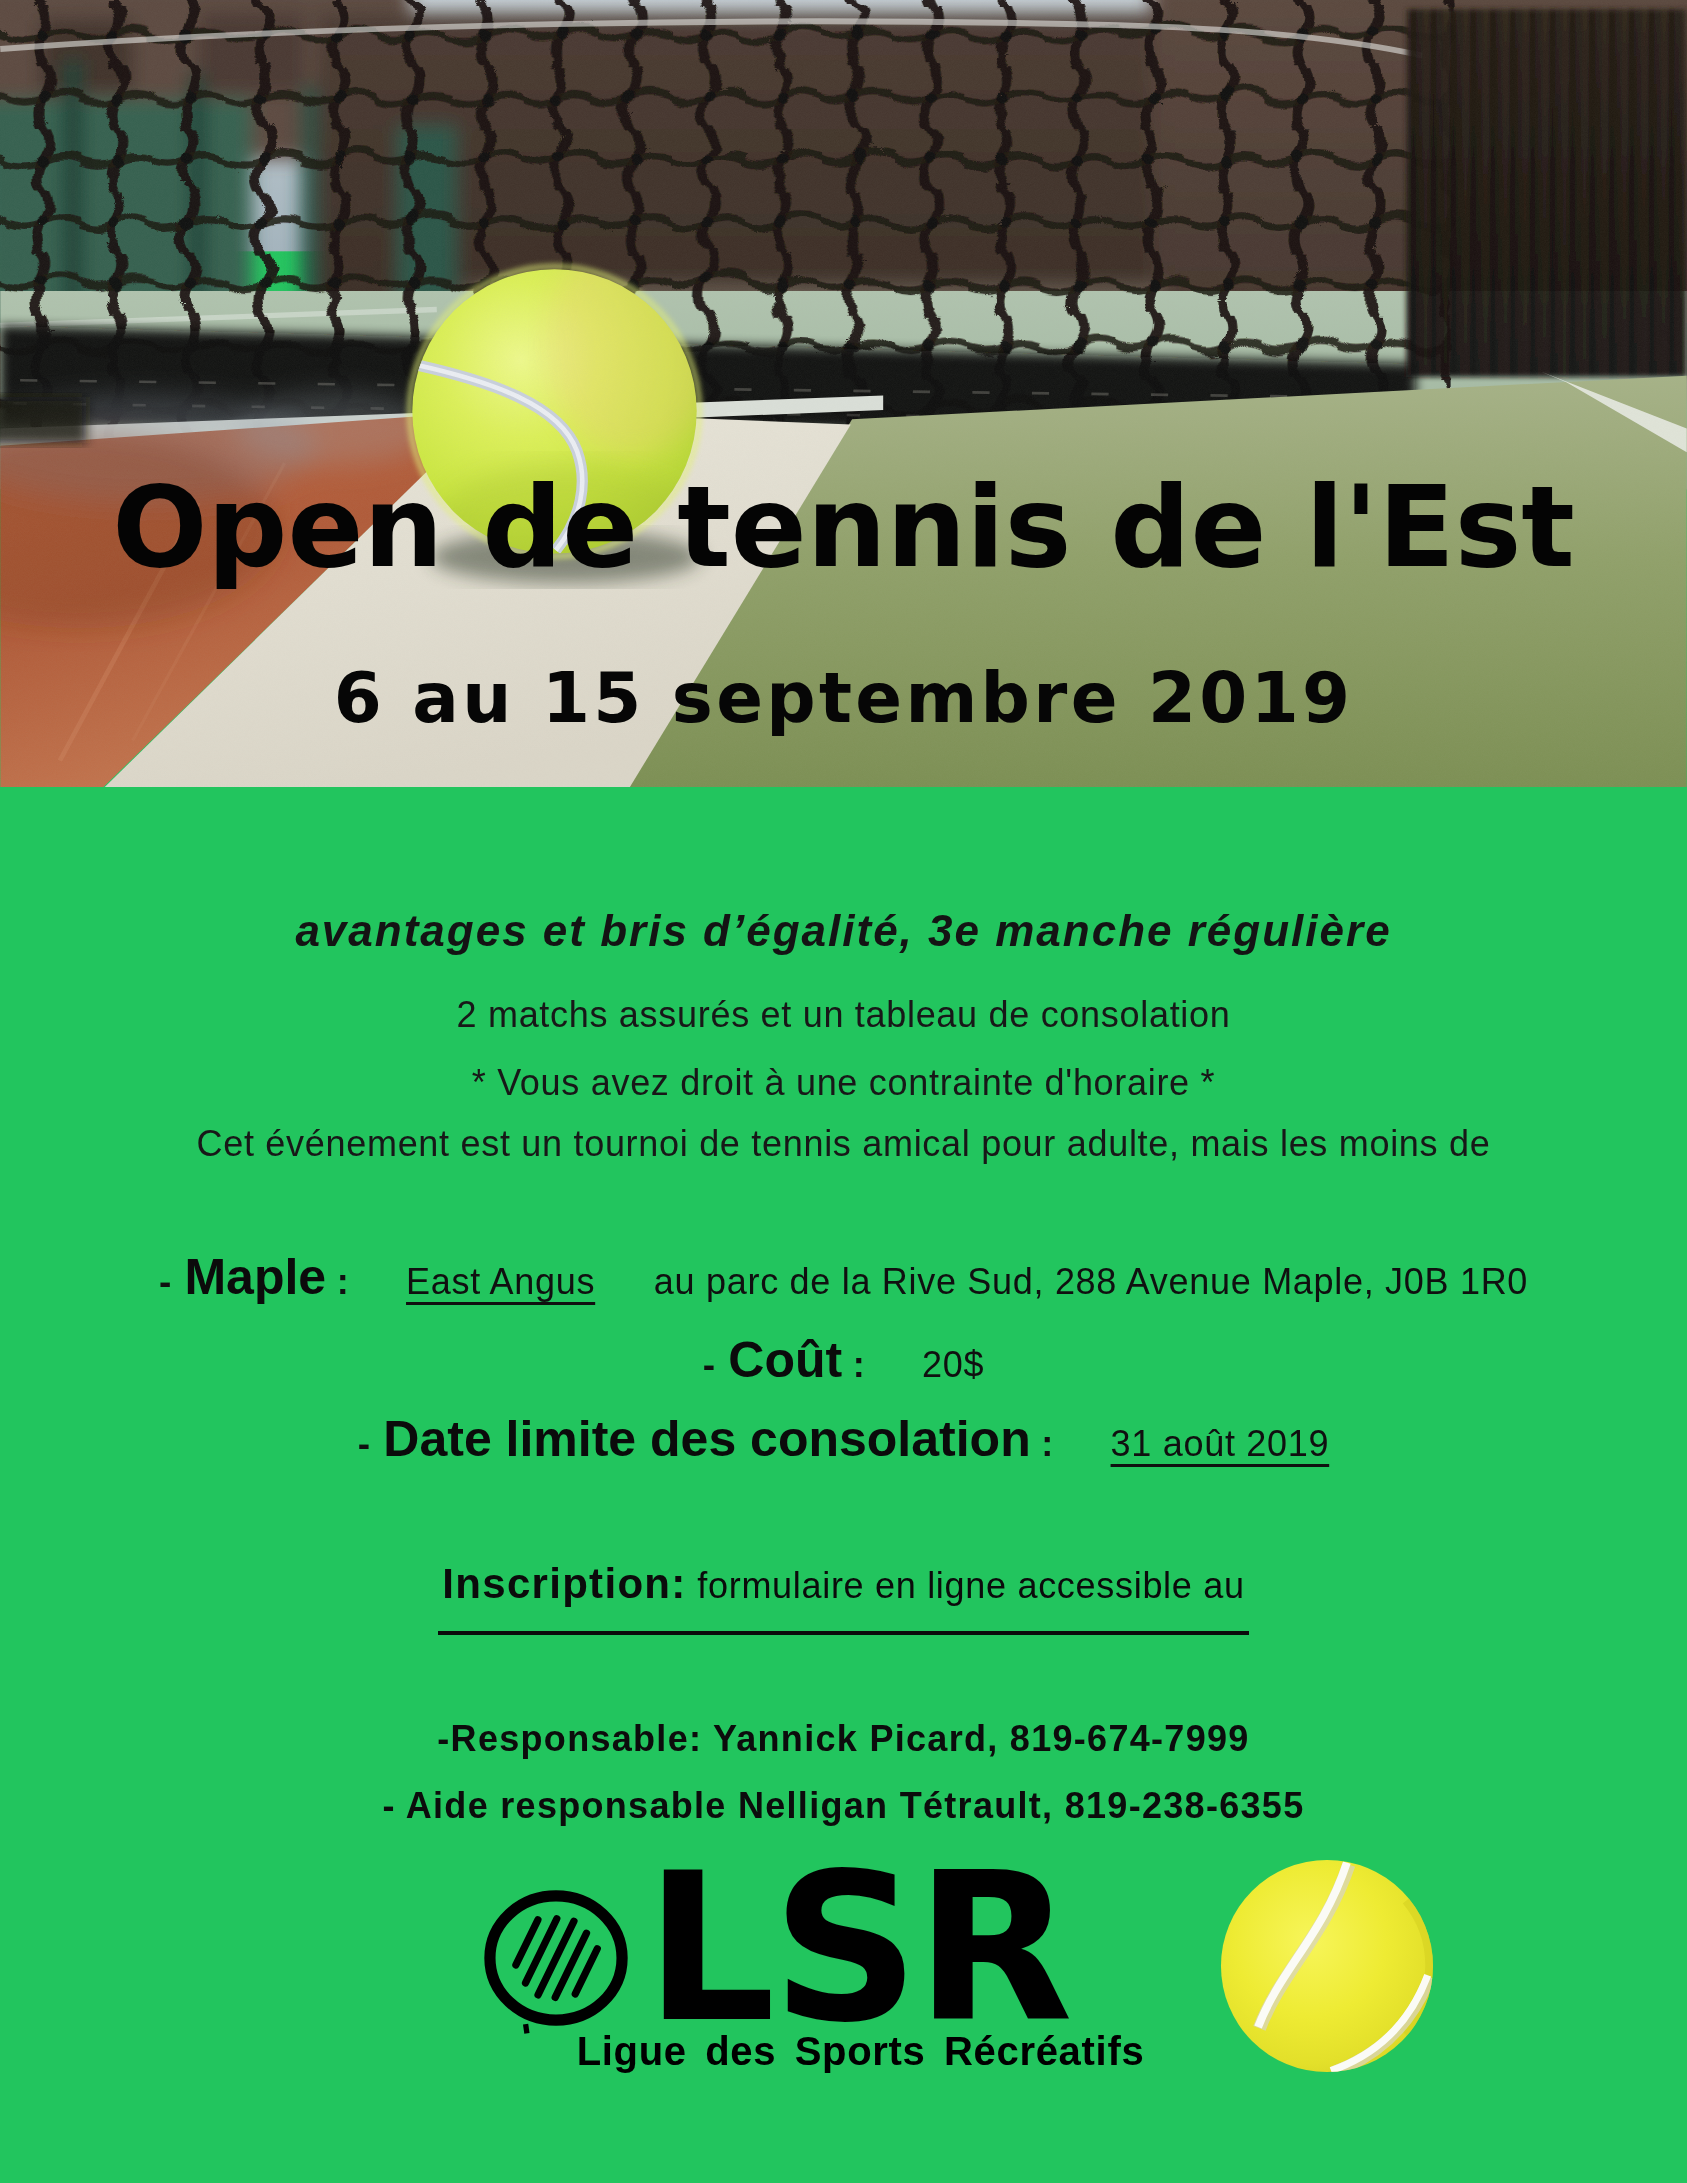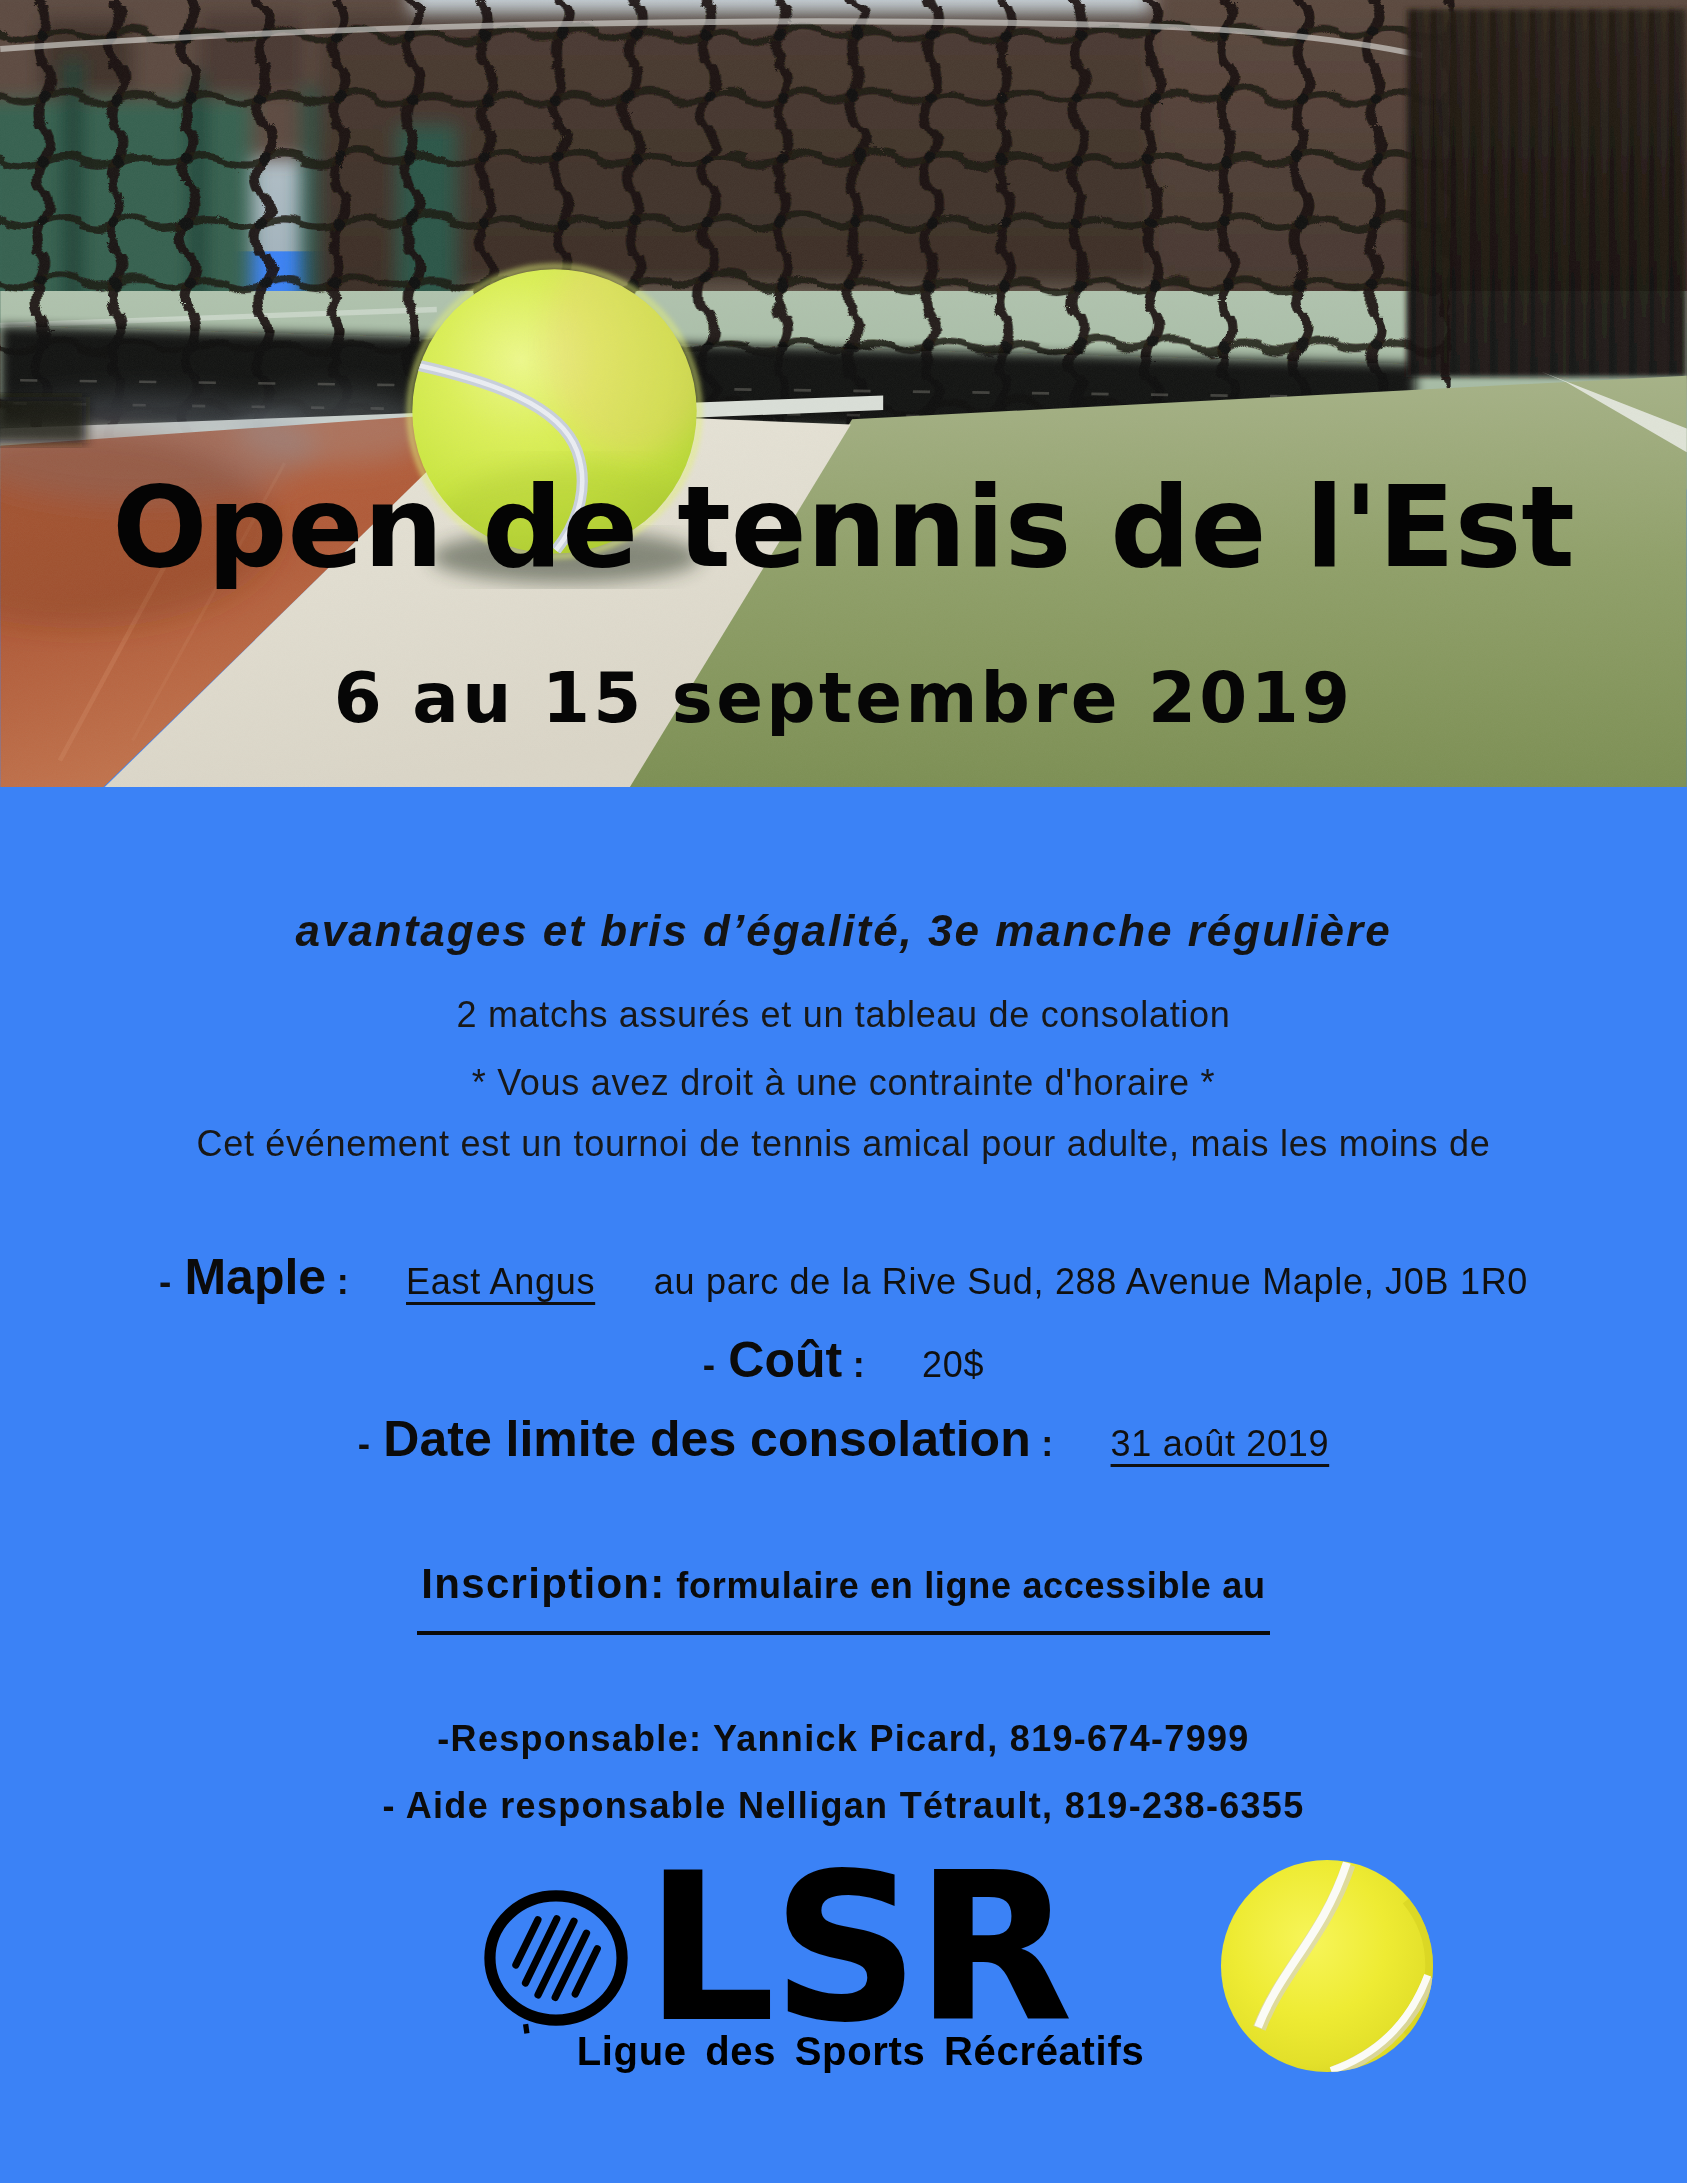--- a/index.html
+++ b/index.html
@@ -1,19 +1,19 @@
 <!DOCTYPE html>
 <html style="font-size:10.6px"><head>
 <meta charset="utf-8">
 <style>
   * { margin:0; padding:0; box-sizing:border-box; }
   html,body { background:#888; }
   .page {
     position:relative; width:1687px; height:2183px;
-    background:#3b82f6; overflow:hidden;
+    background:#22c55e; overflow:hidden;
     font-family:"Liberation Sans", sans-serif;
     color:#0d0d0d;
   }
   
   .hero { position:absolute; left:0; top:0; width:1687px; height:787px; overflow:hidden; }
   .hero svg { position:absolute; left:0; top:0; display:block; }
   .hero-title {
     position:absolute; left:0; top:471px; width:100%;
     text-align:center; font-family:"DejaVu Sans", sans-serif;
     font-weight:bold; font-size:112px; line-height:112px; color:#040404;
@@ -41,21 +41,21 @@
   .item-date { top:1407px; }
   .dash { font-weight:bold; font-size:37px; vertical-align:baseline; margin-right:13.2px; }
   .biglabel { font-weight:bold; font-size:50px; letter-spacing:0px; color:#0b0b0b; }
   .sep { font-weight:bold; font-size:36px; margin:0 9.3px 0 10.6px; }
   .val { font-size:36px; letter-spacing:0.7px;margin-left:48px; }
   .u-val { text-decoration:underline; text-decoration-thickness:3.3px; text-underline-offset:8px; }
   .keep { white-space:pre; }
   .insc { top:1556px; line-height:56px; }
   .insc-wrap { display:inline-block; border-bottom:4px solid #0b0b0b; padding:0 4px 9.3px 4px; }
   .insc-label { font-weight:bold; font-size:42px; letter-spacing:1.3px; color:#0b0b0b; }
-  .insc-rest { font-weight:bold; font-size:36px; letter-spacing:0.7px; color:#0b0b0b;text-align:right; }
+  .insc-rest { font-weight:normal; font-size:36px; letter-spacing:0.7px; color:#0b0b0b;text-align:right; }
   .bold-line { font-weight:bold; font-size:36px; line-height:46px; letter-spacing:0.7px; color:#0c0c0c; }
   .url-line { top:1644px; letter-spacing:1.3px; }
   .resp-line { top:1716px; letter-spacing:1.3px; }
   .aide-line { top:1783px; letter-spacing:1.3px; }
   
   .lsr-icon { position:absolute; left:478px; top:1888px; }
   .lsr-acronym {
     position:absolute; left:645px; top:1846px;
     font-family:"DejaVu Sans", sans-serif; font-weight:bold;
     font-size:205px; line-height:205px; letter-spacing:-4px; color:#000;

